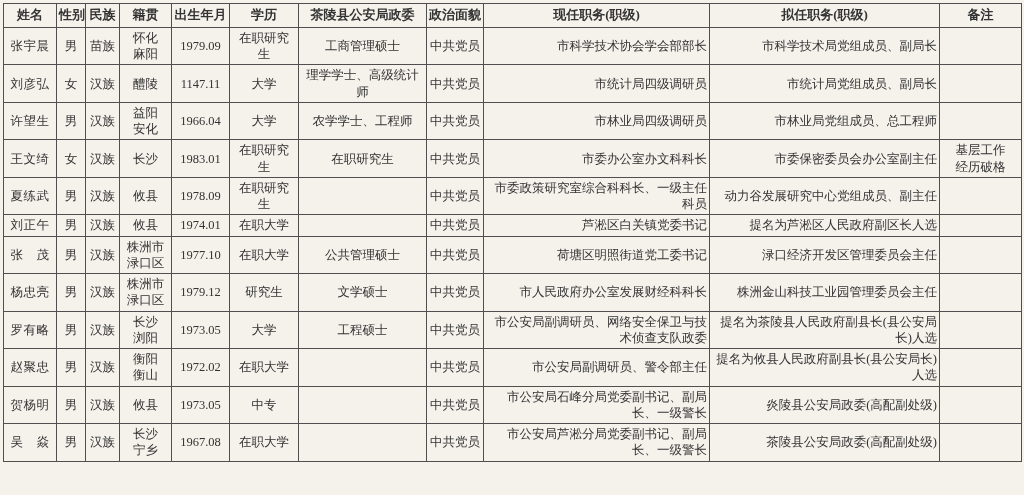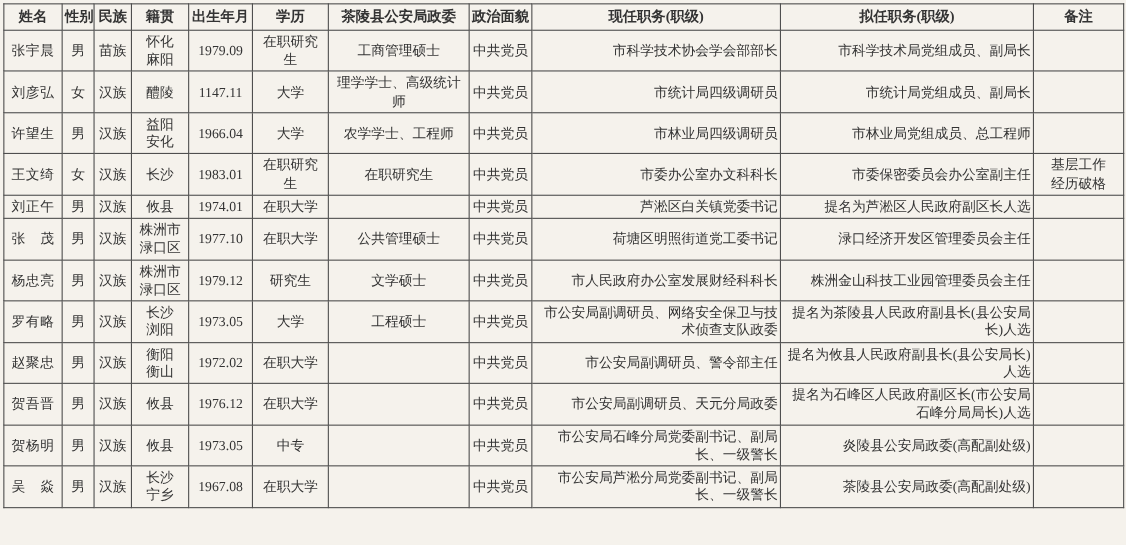--- a/index.html
+++ b/index.html
@@ -146,20 +146,33 @@
           <td class="col-birth">1983.01</td>
           <td class="col-education">在职研究生</td>
           <td class="col-degree">在职研究生</td>
           <td class="col-party">中共党员</td>
           <td class="col-current">市委办公室办文科科长</td>
           <td class="col-proposed">市委保密委员会办公室副主任</td>
           <td class="col-remark">基层工作
 经历破格</td>
         </tr>
         <tr>
+          <td class="col-name">夏练武</td>
+          <td class="col-gender">男</td>
+          <td class="col-ethnicity">汉族</td>
+          <td class="col-hometown">攸县</td>
+          <td class="col-birth">1978.09</td>
+          <td class="col-education">在职研究生</td>
+          <td class="col-degree"></td>
+          <td class="col-party">中共党员</td>
+          <td class="col-current">市委政策研究室综合科科长、一级主任科员</td>
+          <td class="col-proposed">动力谷发展研究中心党组成员、副主任</td>
+          <td class="col-remark"></td>
+        </tr>
+        <tr>
           <td class="col-name">刘正午</td>
           <td class="col-gender">男</td>
           <td class="col-ethnicity">汉族</td>
           <td class="col-hometown">攸县</td>
           <td class="col-birth">1974.01</td>
           <td class="col-education">在职大学</td>
           <td class="col-degree"></td>
           <td class="col-party">中共党员</td>
           <td class="col-current">芦淞区白关镇党委书记</td>
           <td class="col-proposed">提名为芦淞区人民政府副区长人选</td>
@@ -215,33 +228,20 @@
 衡山</td>
           <td class="col-birth">1972.02</td>
           <td class="col-education">在职大学</td>
           <td class="col-degree"></td>
           <td class="col-party">中共党员</td>
           <td class="col-current">市公安局副调研员、警令部主任</td>
           <td class="col-proposed">提名为攸县人民政府副县长(县公安局长)人选</td>
           <td class="col-remark"></td>
         </tr>
         <tr>
-          <td class="col-name">贺吾晋</td>
-          <td class="col-gender">男</td>
-          <td class="col-ethnicity">汉族</td>
-          <td class="col-hometown">攸县</td>
-          <td class="col-birth">1976.12</td>
-          <td class="col-education">在职大学</td>
-          <td class="col-degree"></td>
-          <td class="col-party">中共党员</td>
-          <td class="col-current">市公安局副调研员、天元分局政委</td>
-          <td class="col-proposed">提名为石峰区人民政府副区长(市公安局石峰分局局长)人选</td>
-          <td class="col-remark"></td>
-        </tr>
-        <tr>
           <td class="col-name">贺杨明</td>
           <td class="col-gender">男</td>
           <td class="col-ethnicity">汉族</td>
           <td class="col-hometown">攸县</td>
           <td class="col-birth">1973.05</td>
           <td class="col-education">中专</td>
           <td class="col-degree"></td>
           <td class="col-party">中共党员</td>
           <td class="col-current">市公安局石峰分局党委副书记、副局长、一级警长</td>
           <td class="col-proposed">炎陵县公安局政委(高配副处级)</td>

